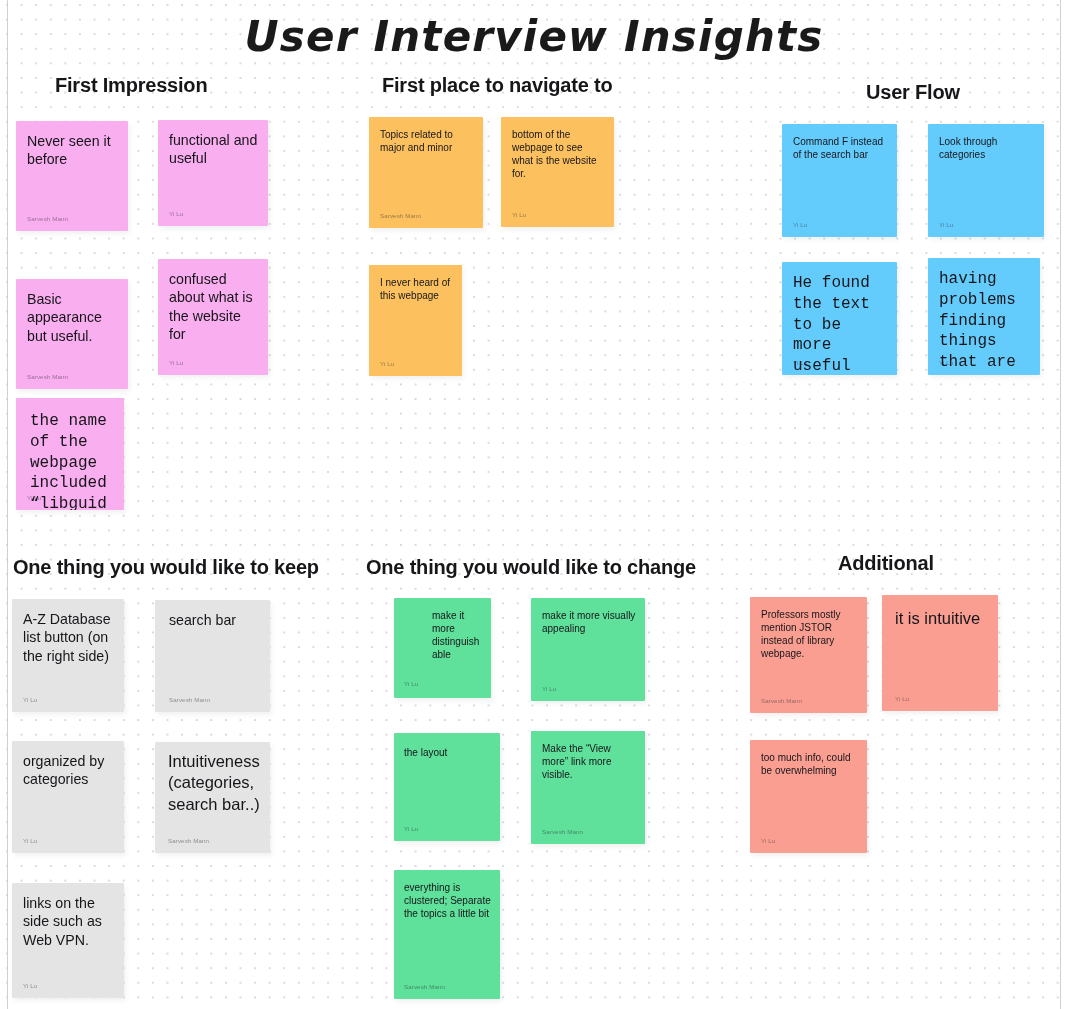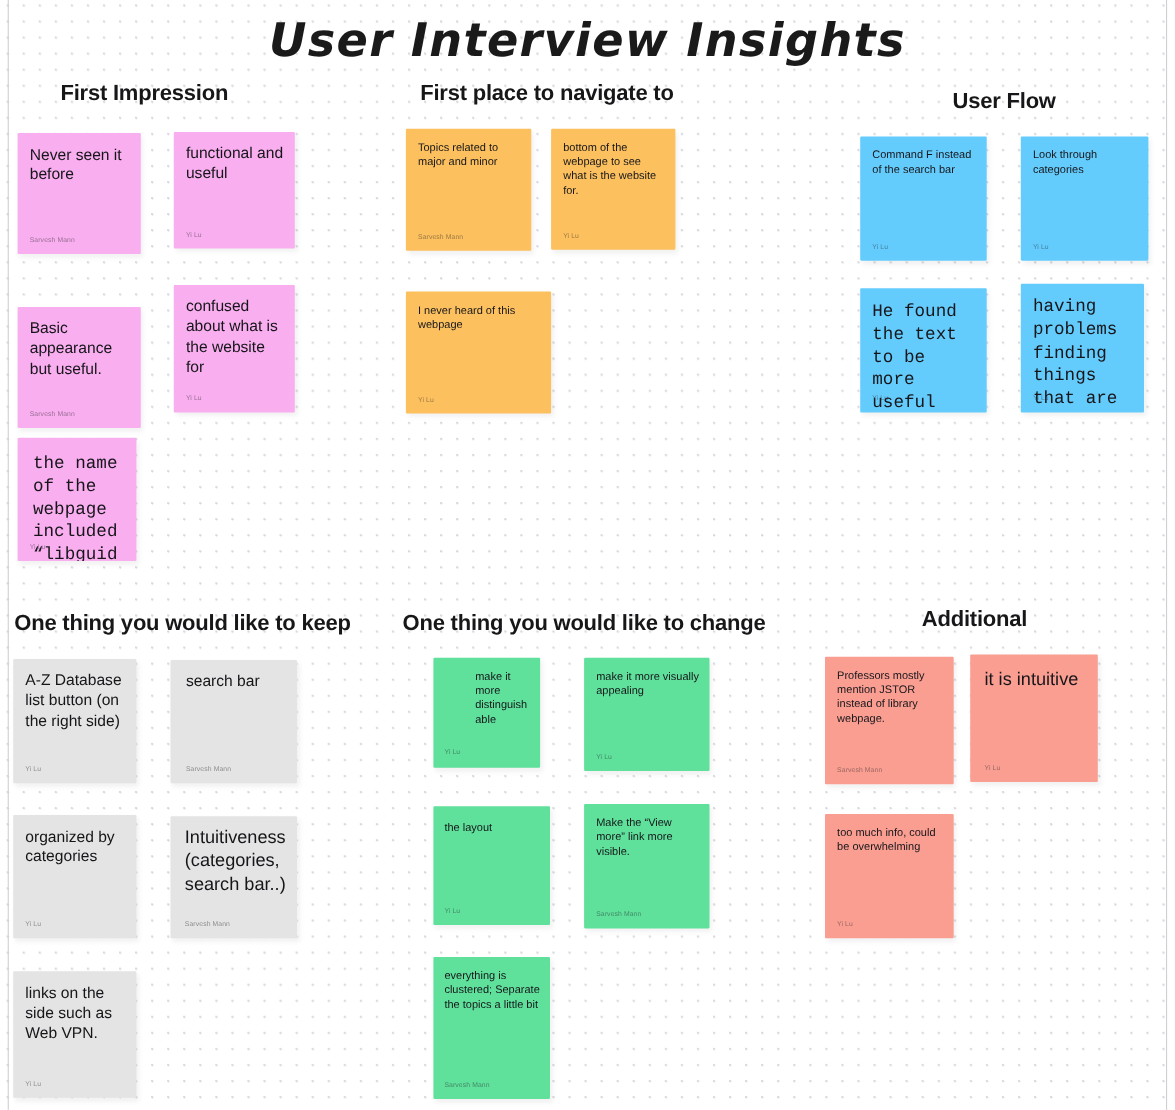--- a/index.html
+++ b/index.html
@@ -139,21 +139,21 @@
   <div class="note" style="left:369px; top:117px; width:114px; height:111px; background:#FCC05E;">
     <div class="note-body sz-md">Topics related to major and minor</div>
     <div class="note-author">Sarvesh Mann</div>
   </div>
 
   <div class="note" style="left:501px; top:117px; width:113px; height:110px; background:#FCC05E;">
     <div class="note-body sz-md">bottom of the webpage to see what is the website for.</div>
     <div class="note-author">Yi Lu</div>
   </div>
 
-  <div class="note" style="left:369px; top:265px; width:132px; height:111px; background:#FCC05E;">
+  <div class="note" style="left:369px; top:265px; width:93px; height:111px; background:#FCC05E;">
     <div class="note-body sz-md">I never heard of this webpage</div>
     <div class="note-author">Yi Lu</div>
   </div>
 
   <div class="note" style="left:782px; top:124px; width:115px; height:113px; background:#64CCFD;">
     <div class="note-body sz-md">Command F instead of the search bar</div>
     <div class="note-author">Yi Lu</div>
   </div>
 
   <div class="note" style="left:928px; top:124px; width:116px; height:113px; background:#64CCFD;">

